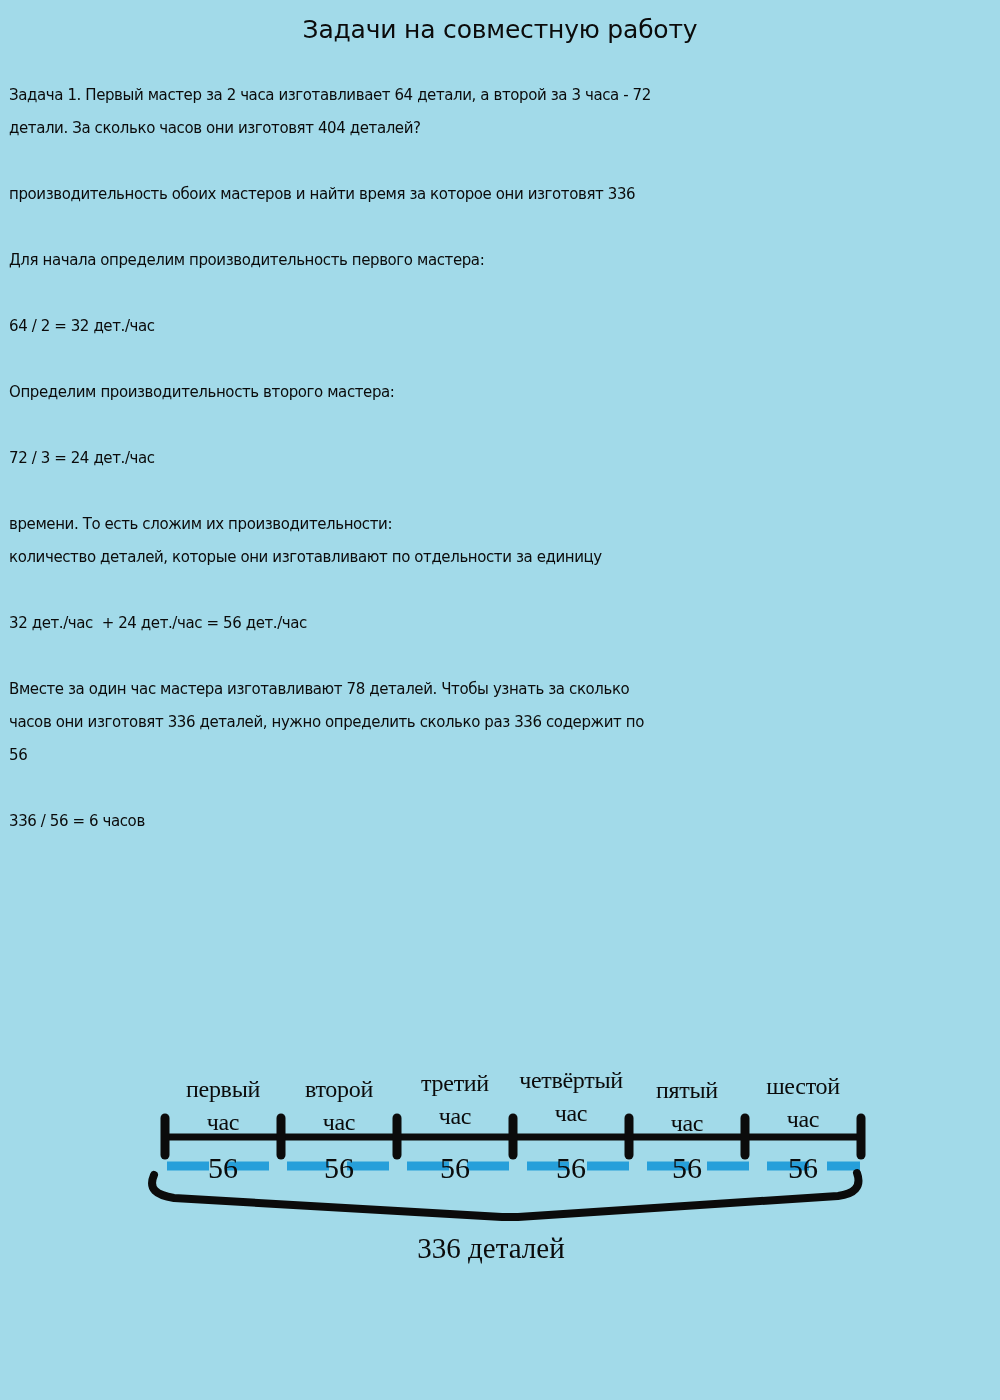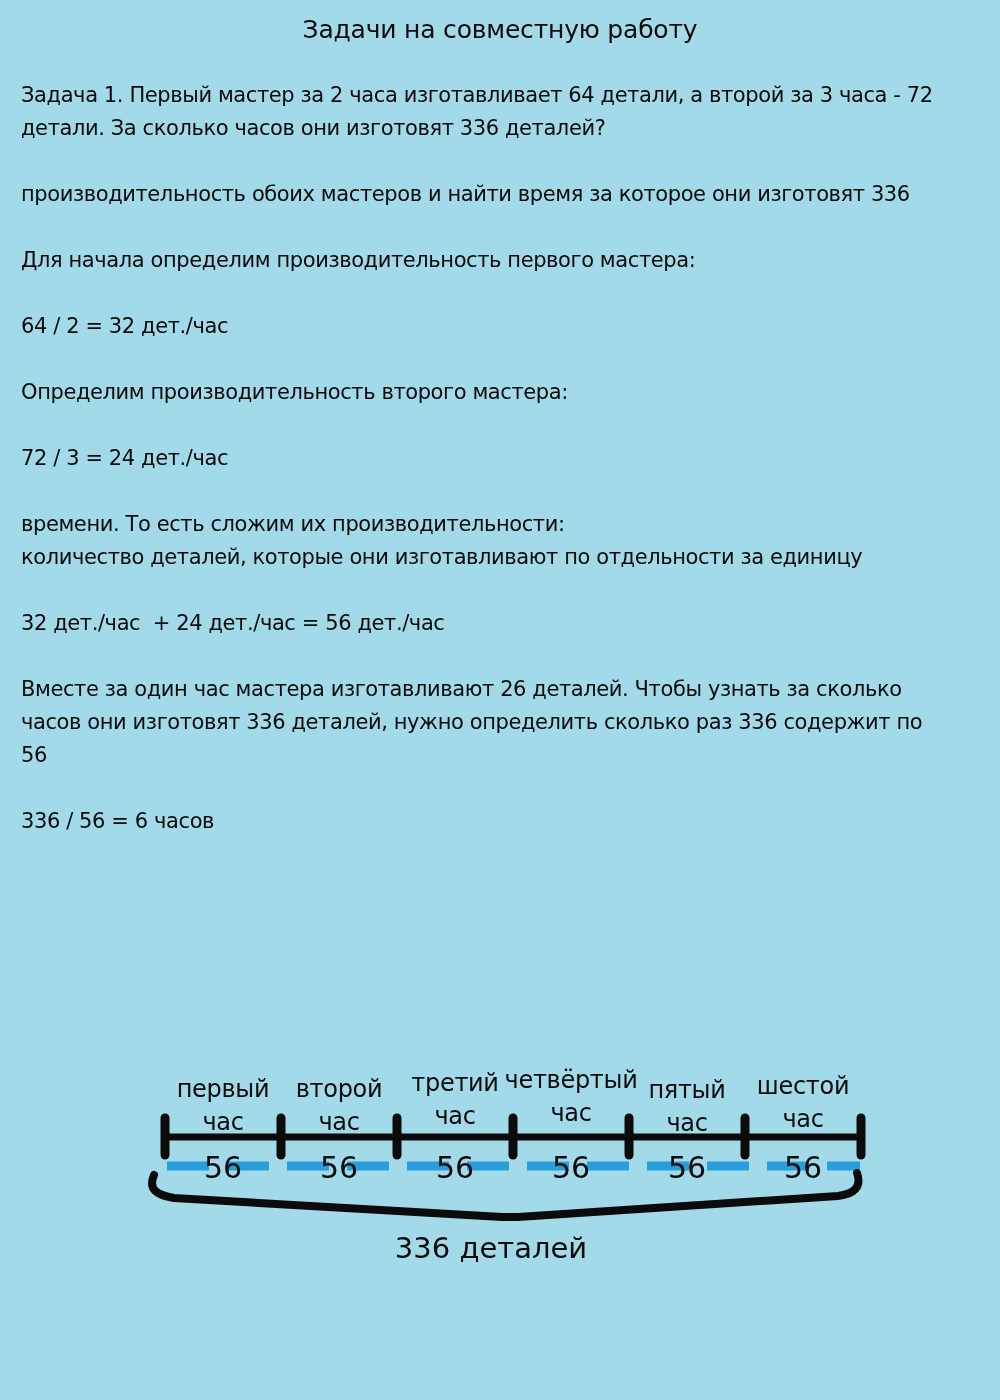--- a/index.html
+++ b/index.html
@@ -13,34 +13,35 @@
     overflow: hidden;
   }
   .title {
     text-align: center;
     font-size: 25px;
     line-height: 33px;
     padding-top: 13px;
     letter-spacing: -0.2px;
   }
   .para {
-    margin: 33px 0 0 12px;
+    margin: 33px 0 0 0;
     padding: 0 8px 0 9px;
-    font-size: 21px;
+    font-size: 15px;
     line-height: 33px;
     letter-spacing: -0.4px;
   }
   .para:first-of-type { margin-top: 14px; }
   .line { white-space: pre; }
   .diagram-wrap {
     position: absolute;
     top: 1058px;
     left: 0;
     width: 797px;
     height: 260px;
+    font-family: Liberation Serif, serif;
   }
   svg { display: block; }
   .hour-name, .hour-unit {
     font-size: 24px;
     letter-spacing: -0.3px;
     fill: #0b0b0b;
     text-anchor: middle;
   }
   .seg-value {
     font-size: 30px;
@@ -53,21 +54,21 @@
     text-anchor: middle;
   }
 </style>
 </head>
 <body>
 
 <div class="title">Задачи на совместную работу</div>
 
 <div class="para">
   <div class="line">Задача 1. Первый мастер за 2 часа изготавливает 64 детали, а второй за 3 часа - 72</div>
-  <div class="line">детали. За сколько часов они изготовят 336 деталей?</div>
+  <div class="line">детали. За сколько часов они изготовят 404 деталей?</div>
 </div>
 
 <div class="para">
   <div class="line">производительность обоих мастеров и найти время за которое они изготовят 336</div>
 </div>
 
 <div class="para">
   <div class="line">Для начала определим производительность первого мастера:</div>
 </div>
 
@@ -86,21 +87,21 @@
 <div class="para">
   <div class="line">времени. То есть сложим их производительности:</div>
   <div class="line">количество деталей, которые они изготавливают по отдельности за единицу</div>
 </div>
 
 <div class="para">
   <div class="line">32 дет./час  + 24 дет./час = 56 дет./час</div>
 </div>
 
 <div class="para">
-  <div class="line">Вместе за один час мастера изготавливают 26 деталей. Чтобы узнать за сколько</div>
+  <div class="line">Вместе за один час мастера изготавливают 78 деталей. Чтобы узнать за сколько</div>
   <div class="line">часов они изготовят 336 деталей, нужно определить сколько раз 336 содержит по</div>
   <div class="line">56</div>
 </div>
 
 <div class="para">
   <div class="line">336 / 56 = 6 часов</div>
 </div>
 
 <div class="diagram-wrap">
   <svg viewBox="0 0 1000 260" width="1000" height="260">

